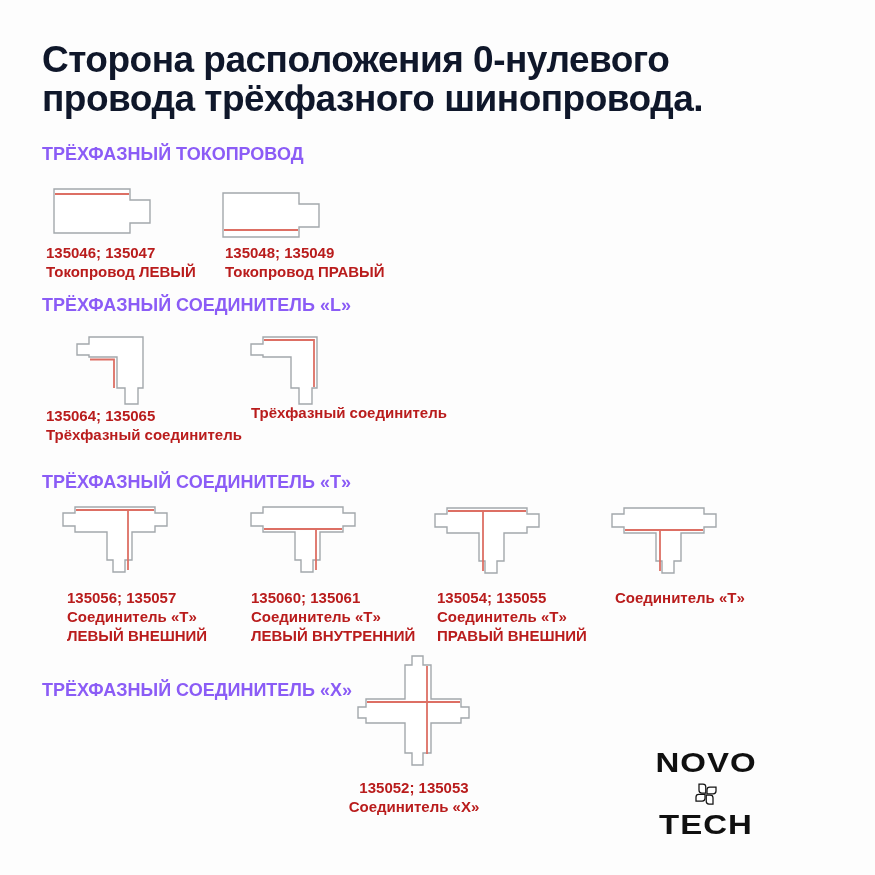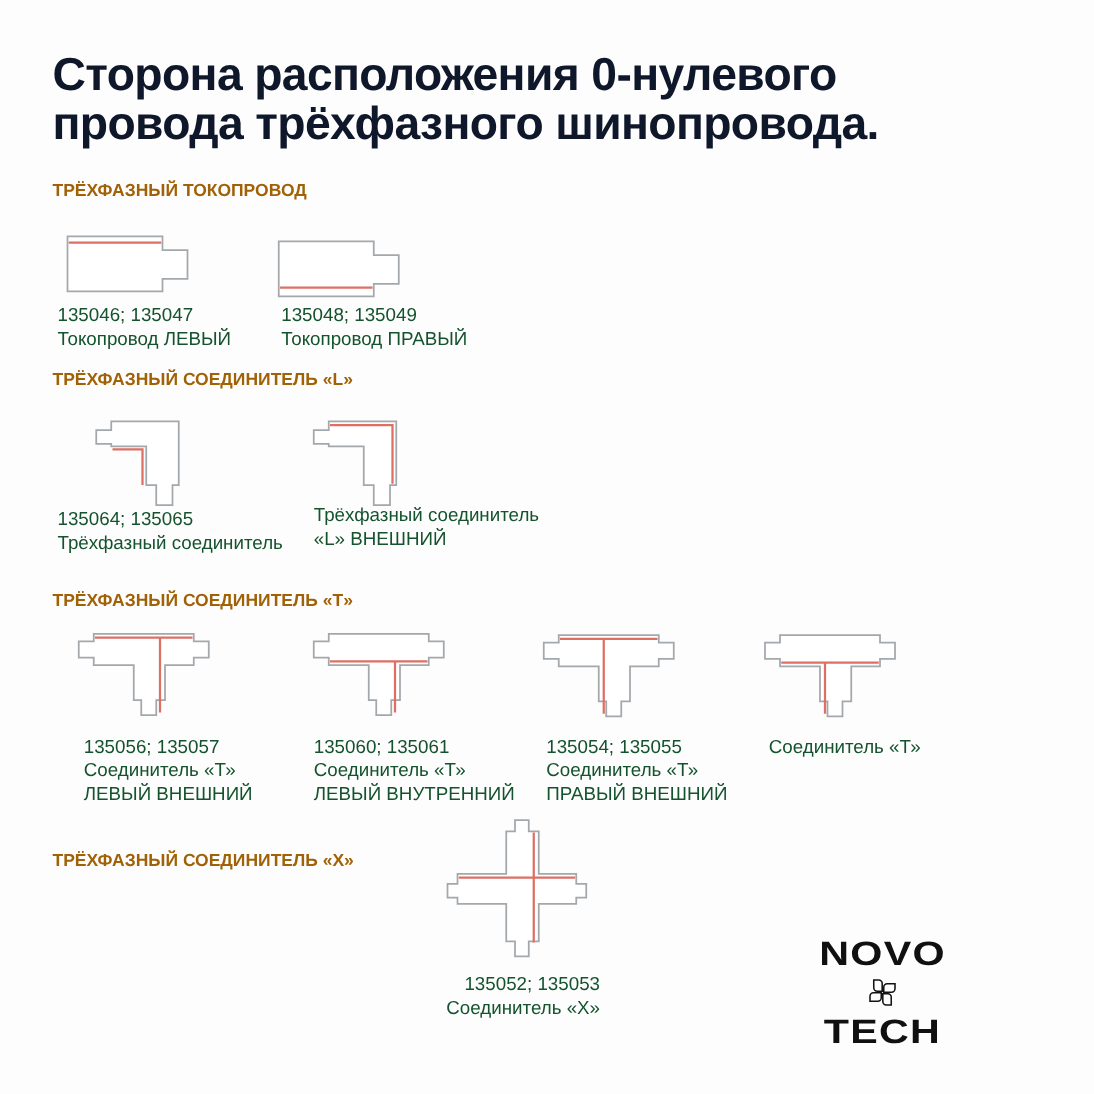--- a/index.html
+++ b/index.html
@@ -9,26 +9,26 @@
     font-family:"Liberation Sans","DejaVu Sans",sans-serif;
     color:#111;overflow:hidden;
   }
   .abs{position:absolute;}
   .page-title{
     left:42px;top:40px;width:800px;
     font-size:37px;font-weight:700;line-height:39px;letter-spacing:-0.5px;
     color:#0f172a;
   }
   .section-heading{
-    font-size:14px;font-weight:700;letter-spacing:0;color:#a16207;white-space:nowrap;
+    font-size:18px;font-weight:700;letter-spacing:0;color:#8b5cf6;white-space:nowrap;
   }
   .item-label{
-    font-size:15px;font-weight:400;line-height:19px;color:#14532d;white-space:nowrap;
+    font-size:15px;font-weight:700;line-height:19px;color:#b91c1c;white-space:nowrap;
   }
-  .item-label.center{text-align:right;}
+  .item-label.center{text-align:center;}
   svg.fig{overflow:visible;}
   .outline{fill:#ffffff;stroke:#a3a8ac;stroke-width:1.4;stroke-linejoin:miter;}
   .nline{fill:none;stroke:#dd6f64;stroke-width:1.8;stroke-linejoin:miter;}
   .logo{
     left:556px;top:744px;width:300px;height:100px;
     display:flex;align-items:center;flex-direction:column;
   }
   .logo-text{
     font-size:33px;font-weight:700;letter-spacing:1px;color:#101010;
     transform:scaleY(0.82);white-space:nowrap;
@@ -73,21 +73,20 @@
   <polygon class="outline" points="16,6 70,6 70,57 65,57 65,73 52,73 52,57 44,57 44,26 16,26 16,24 4,24 4,13 16,13"></polygon>
   <polyline class="nline" points="17,9 67,9 67,56"></polyline>
 </svg>
 
 <div class="abs item-label" style="left:46px;top:406px">
   <div>135064; 135065</div>
   <div>Трёхфазный соединитель</div>
 </div>
 <div class="abs item-label" style="left:251px;top:403px">
   <div>Трёхфазный соединитель</div>
-  <div>«L» ВНЕШНИЙ</div>
 </div>
 
 <div class="abs section-heading" style="left:42px;top:472px">ТРЁХФАЗНЫЙ СОЕДИНИТЕЛЬ «Т»</div>
 
 <svg class="abs fig" style="left:55px;top:500px" width="120" height="78" viewBox="0 0 120 78">
   <polygon class="outline" points="20,7 100,7 100,13 112,13 112,26 100,26 100,32 77,32 77,60 70,60 70,72 58,72 58,60 52,60 52,32 20,32 20,26 8,26 8,13 20,13"></polygon>
   <polyline class="nline" points="21,10 99,10"></polyline>
   <polyline class="nline" points="73,10 73,70"></polyline>
 </svg>
 <svg class="abs fig" style="left:243px;top:500px" width="120" height="78" viewBox="0 0 120 78">

